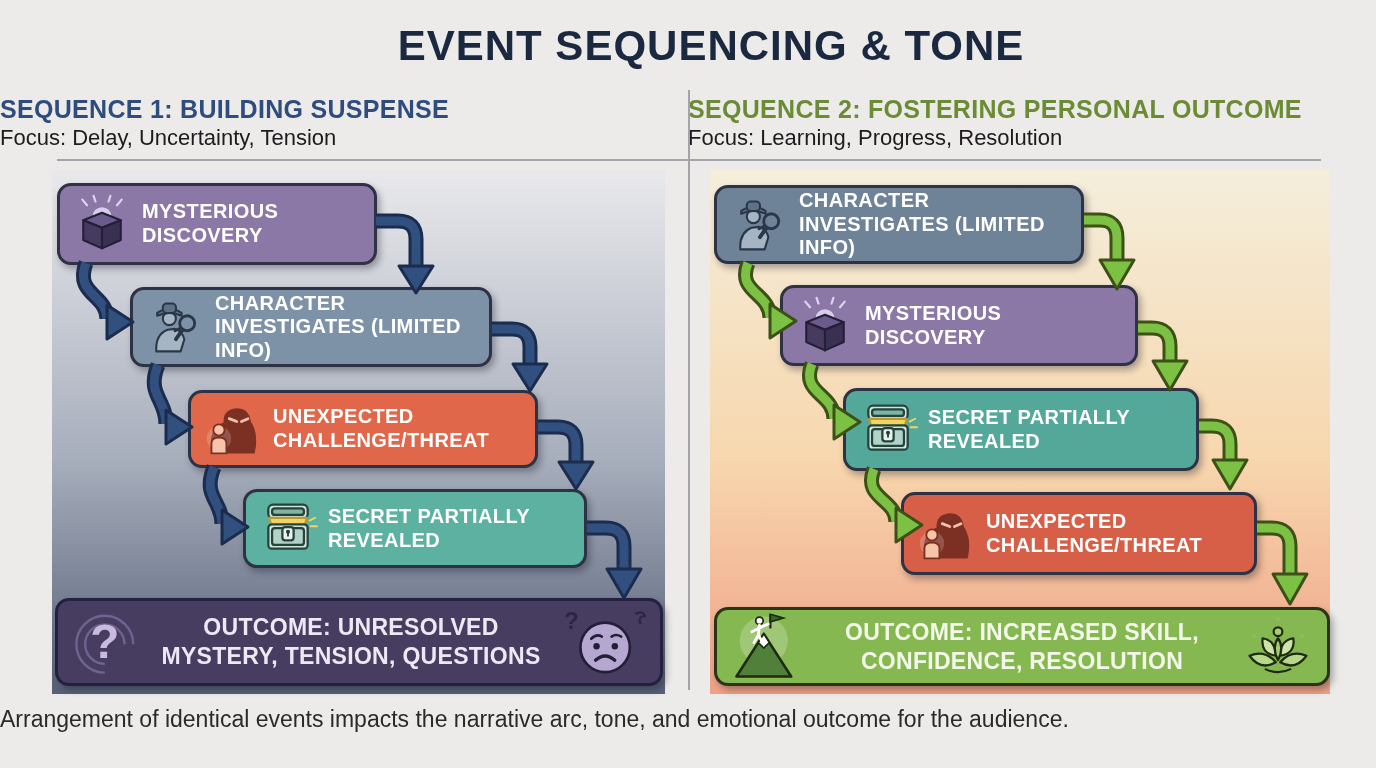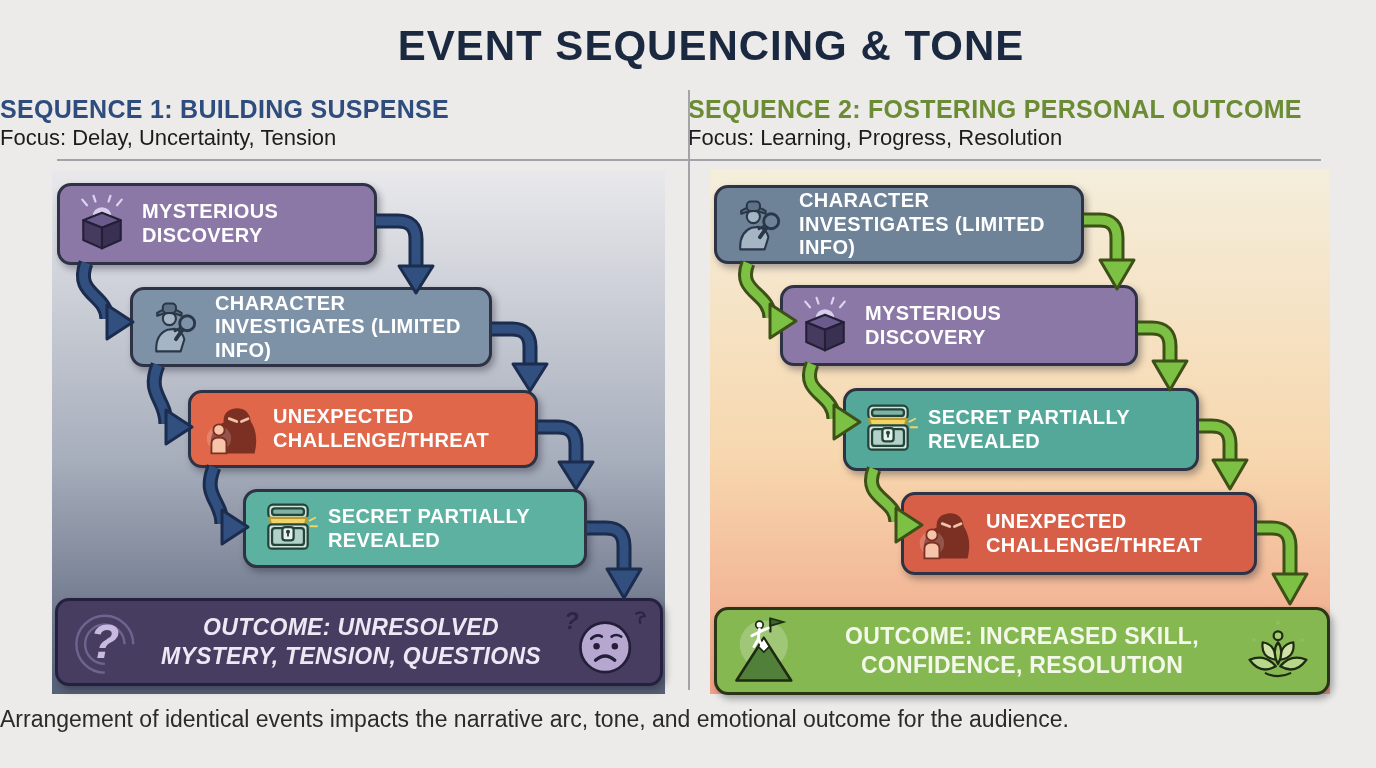--- a/index.html
+++ b/index.html
@@ -178,21 +178,21 @@
         <use href="#i-threat"></use>
       </svg>
     <div class="step-label">UNEXPECTED CHALLENGE/THREAT</div>
   </div>
   <div class="step" style="left: 243px; top: 489px; width: 344px; height: 79px; background: rgb(92, 177, 161);">
     <svg class="icon">
         <use href="#i-chest"></use>
       </svg>
     <div class="step-label">SECRET PARTIALLY REVEALED</div>
   </div>
-  <div class="outcome o1" style="left: 55px; top: 598px; width: 608px; height: 88px; background: rgb(71, 61, 96); font-style: italic;">
+  <div class="outcome o1" style="left: 55px; top: 598px; width: 608px; height: 88px; background: rgb(71, 61, 96);">
     <svg class="icon" style="width:70px">
         <use href="#i-question"></use>
       </svg>
     <div class="outcome-label">OUTCOME: UNRESOLVED MYSTERY, TENSION, QUESTIONS</div>
     <svg class="icon" style="width:86px">
         <use href="#i-face"></use>
       </svg>
   </div>
 
   <div class="step" style="left: 714px; top: 185px; width: 370px; height: 79px; background: rgb(110, 131, 152);">
@@ -212,21 +212,21 @@
         <use href="#i-chest"></use>
       </svg>
     <div class="step-label">SECRET PARTIALLY REVEALED</div>
   </div>
   <div class="step" style="left: 901px; top: 492px; width: 356px; height: 83px; background: rgb(216, 95, 71);">
     <svg class="icon">
         <use href="#i-threat"></use>
       </svg>
     <div class="step-label">UNEXPECTED CHALLENGE/THREAT</div>
   </div>
-  <div class="outcome o2" style="left: 714px; top: 607px; width: 616px; height: 88px; background: rgb(134, 184, 81);">
+  <div class="outcome o2" style="left: 714px; top: 607px; width: 616px; height: 79px; background: rgb(134, 184, 81);">
     <svg class="icon" style="width:70px">
         <use href="#i-mountain"></use>
       </svg>
     <div class="outcome-label">OUTCOME: INCREASED SKILL, CONFIDENCE, RESOLUTION</div>
     <svg class="icon" style="width:70px">
         <use href="#i-lotus"></use>
       </svg>
   </div>
 
   <svg class="arrows" viewBox="0 0 1376 768">

